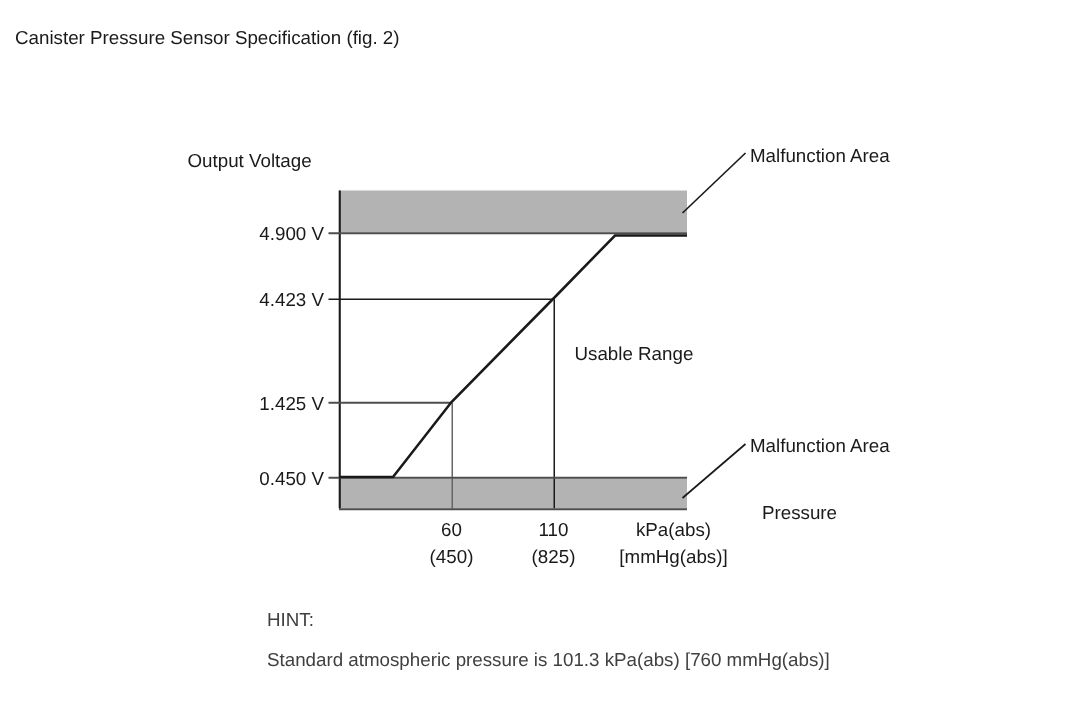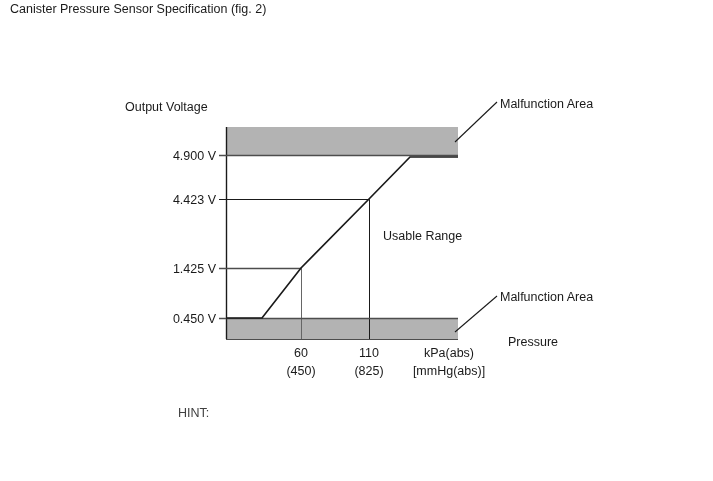--- a/index.html
+++ b/index.html
@@ -11,21 +11,21 @@
     width: 713px;
     height: 481px;
     position: relative;
     font-family: "Liberation Sans", sans-serif;
     color: #1a1a1a;
     overflow: hidden;
   }
   #figure-title {
     position: absolute;
     left: 10px;
-    top: 2px;
+    top: 18px;
     font-size: 12.5px;
     color: #1a1a1a;
     white-space: nowrap;
   }
   #chart-area {
     position: absolute;
     left: 0;
     top: 0;
     width: 713px;
     height: 481px;
@@ -100,13 +100,14 @@
 
   <text class="svg-label" x="508" y="346" text-anchor="start">Pressure</text>
 
   <text class="svg-label" x="500" y="108" text-anchor="start">Malfunction Area</text>
   <text class="svg-label" x="500" y="301" text-anchor="start">Malfunction Area</text>
   <text class="svg-label" x="383" y="240" text-anchor="start">Usable Range</text>
 </svg>
 
 <div id="hint-block">
   <div>HINT:</div>
+  <div>Standard atmospheric pressure is 101.3 kPa(abs) [760 mmHg(abs)]</div>
 </div>
 
 </body></html>

